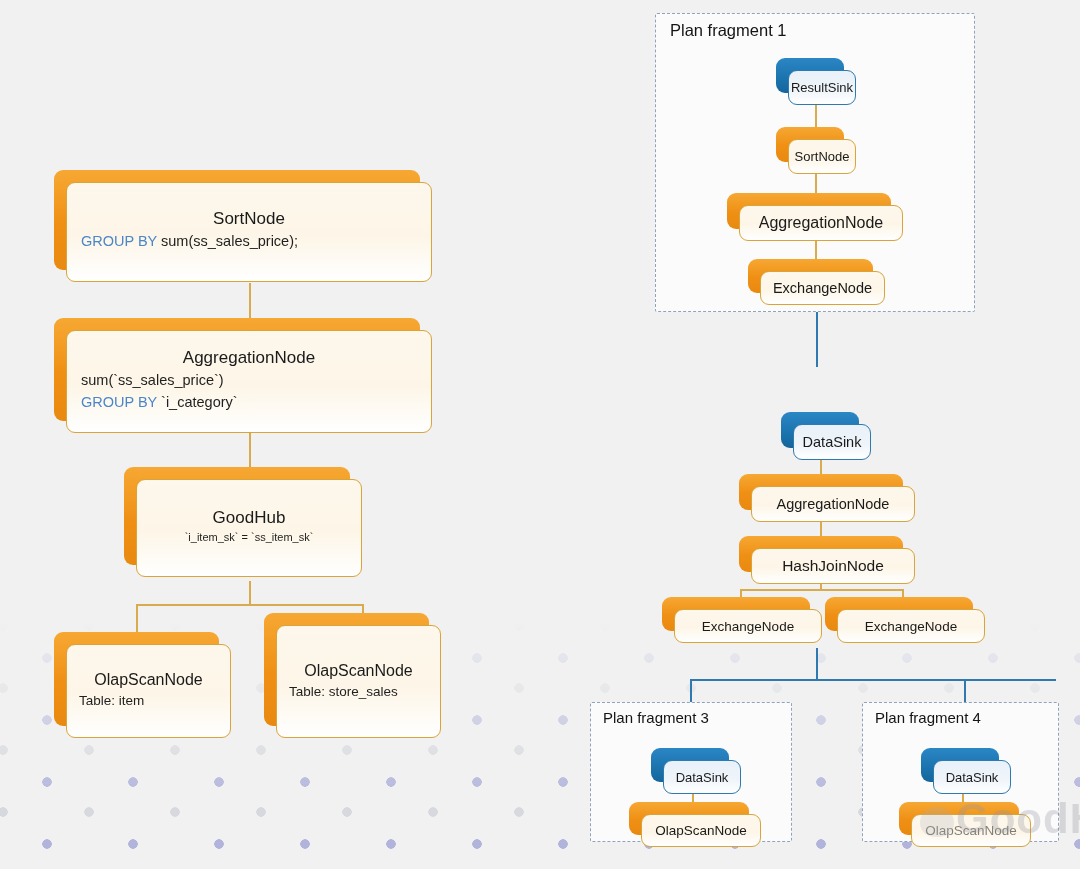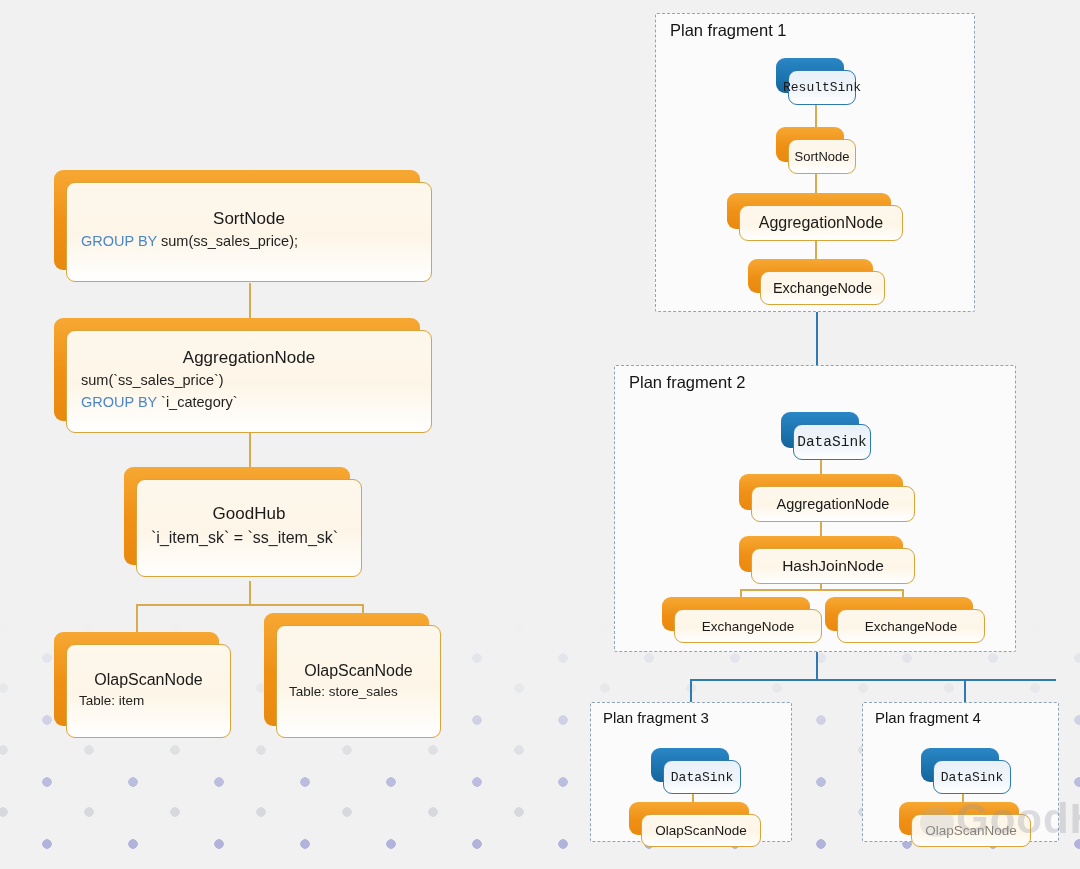--- a/index.html
+++ b/index.html
@@ -43,21 +43,20 @@
   .node.orange .front{
     background:linear-gradient(180deg,#fdf7ec 0%,#fdf6e8 55%,#ffffff 100%);
     border:1.4px solid #d9a43a;
   }
   .node.blue .back{
     background:linear-gradient(180deg,#2b86c5 0%,#1a73ad 60%,#15659b 100%);
   }
   .node.blue .front{
     background:linear-gradient(180deg,#e9f1f8 0%,#eef4fa 55%,#ffffff 100%);
     border:1.4px solid #2e7ab0;
-    font-family:Liberation Mono, monospace;
   }
   .node .title{color:#1a1a1a;}
   .node .sub{color:#1f1f1f;}
   .kw{color:#4a86c8;}
 
   
   .big .title{font-size:17px;font-weight:400;margin-bottom:2px;}
   .big .front{align-items:stretch;justify-content:center;padding:8px 14px 10px 14px;}
   .big .title{text-align:center;display:block;}
   .big .sub{font-size:14.5px;line-height:1.45;text-align:left;}
@@ -132,21 +131,21 @@
         <span class="title">AggregationNode</span>
         <span class="sub">sum(`ss_sales_price`)</span>
         <span class="sub"><span class="kw">GROUP BY</span><span> `i_category`</span></span>
       </div>
     </div>
 
     <div class="node orange big" style="left:124px;top:467px;width:226px;height:98px;">
       <div class="back"></div>
       <div class="front">
         <span class="title">GoodHub</span>
-        <span class="sub" style="font-size:16px;text-align:left;">`i_item_sk` = `ss_item_sk`</span>
+        <span class="sub" style="font-size:11px;text-align:center;">`i_item_sk` = `ss_item_sk`</span>
       </div>
     </div>
 
     <div class="node orange big" style="left:54px;top:632px;width:165px;height:94px;">
       <div class="back"></div>
       <div class="front" style="padding:8px 12px;">
         <span class="title" style="font-size:16px;">OlapScanNode</span>
         <span class="sub" style="font-size:13.5px;">Table: item</span>
       </div>
     </div>
@@ -199,23 +198,20 @@
     </div>
 
     <div class="node orange sm" style="left:748px;top:259px;width:125px;height:34px;">
       <div class="back"></div>
       <div class="front">
         <span class="title" style="font-size:14.5px;">ExchangeNode</span>
       </div>
     </div>
   </div>
 
-  <div class="frag" style="left:614px;top:365px;width:400px;height:285px;">
-    <span class="flabel">Plan fragment 2</span>
-  </div>
   <div>
     <div class="ln v" style="left:820px;top:452px;height:23px;"></div>
     <div class="ln v" style="left:820px;top:514px;height:22px;"></div>
     <div class="ln v" style="left:820px;top:576px;height:14px;"></div>
     <div class="ln h" style="left:740px;top:589px;width:163px;"></div>
     <div class="ln v" style="left:740px;top:589px;height:10px;"></div>
     <div class="ln v" style="left:902px;top:589px;height:10px;"></div>
 
     <div class="node blue sm" style="left:781px;top:412px;width:78px;height:36px;">
       <div class="back"></div>

